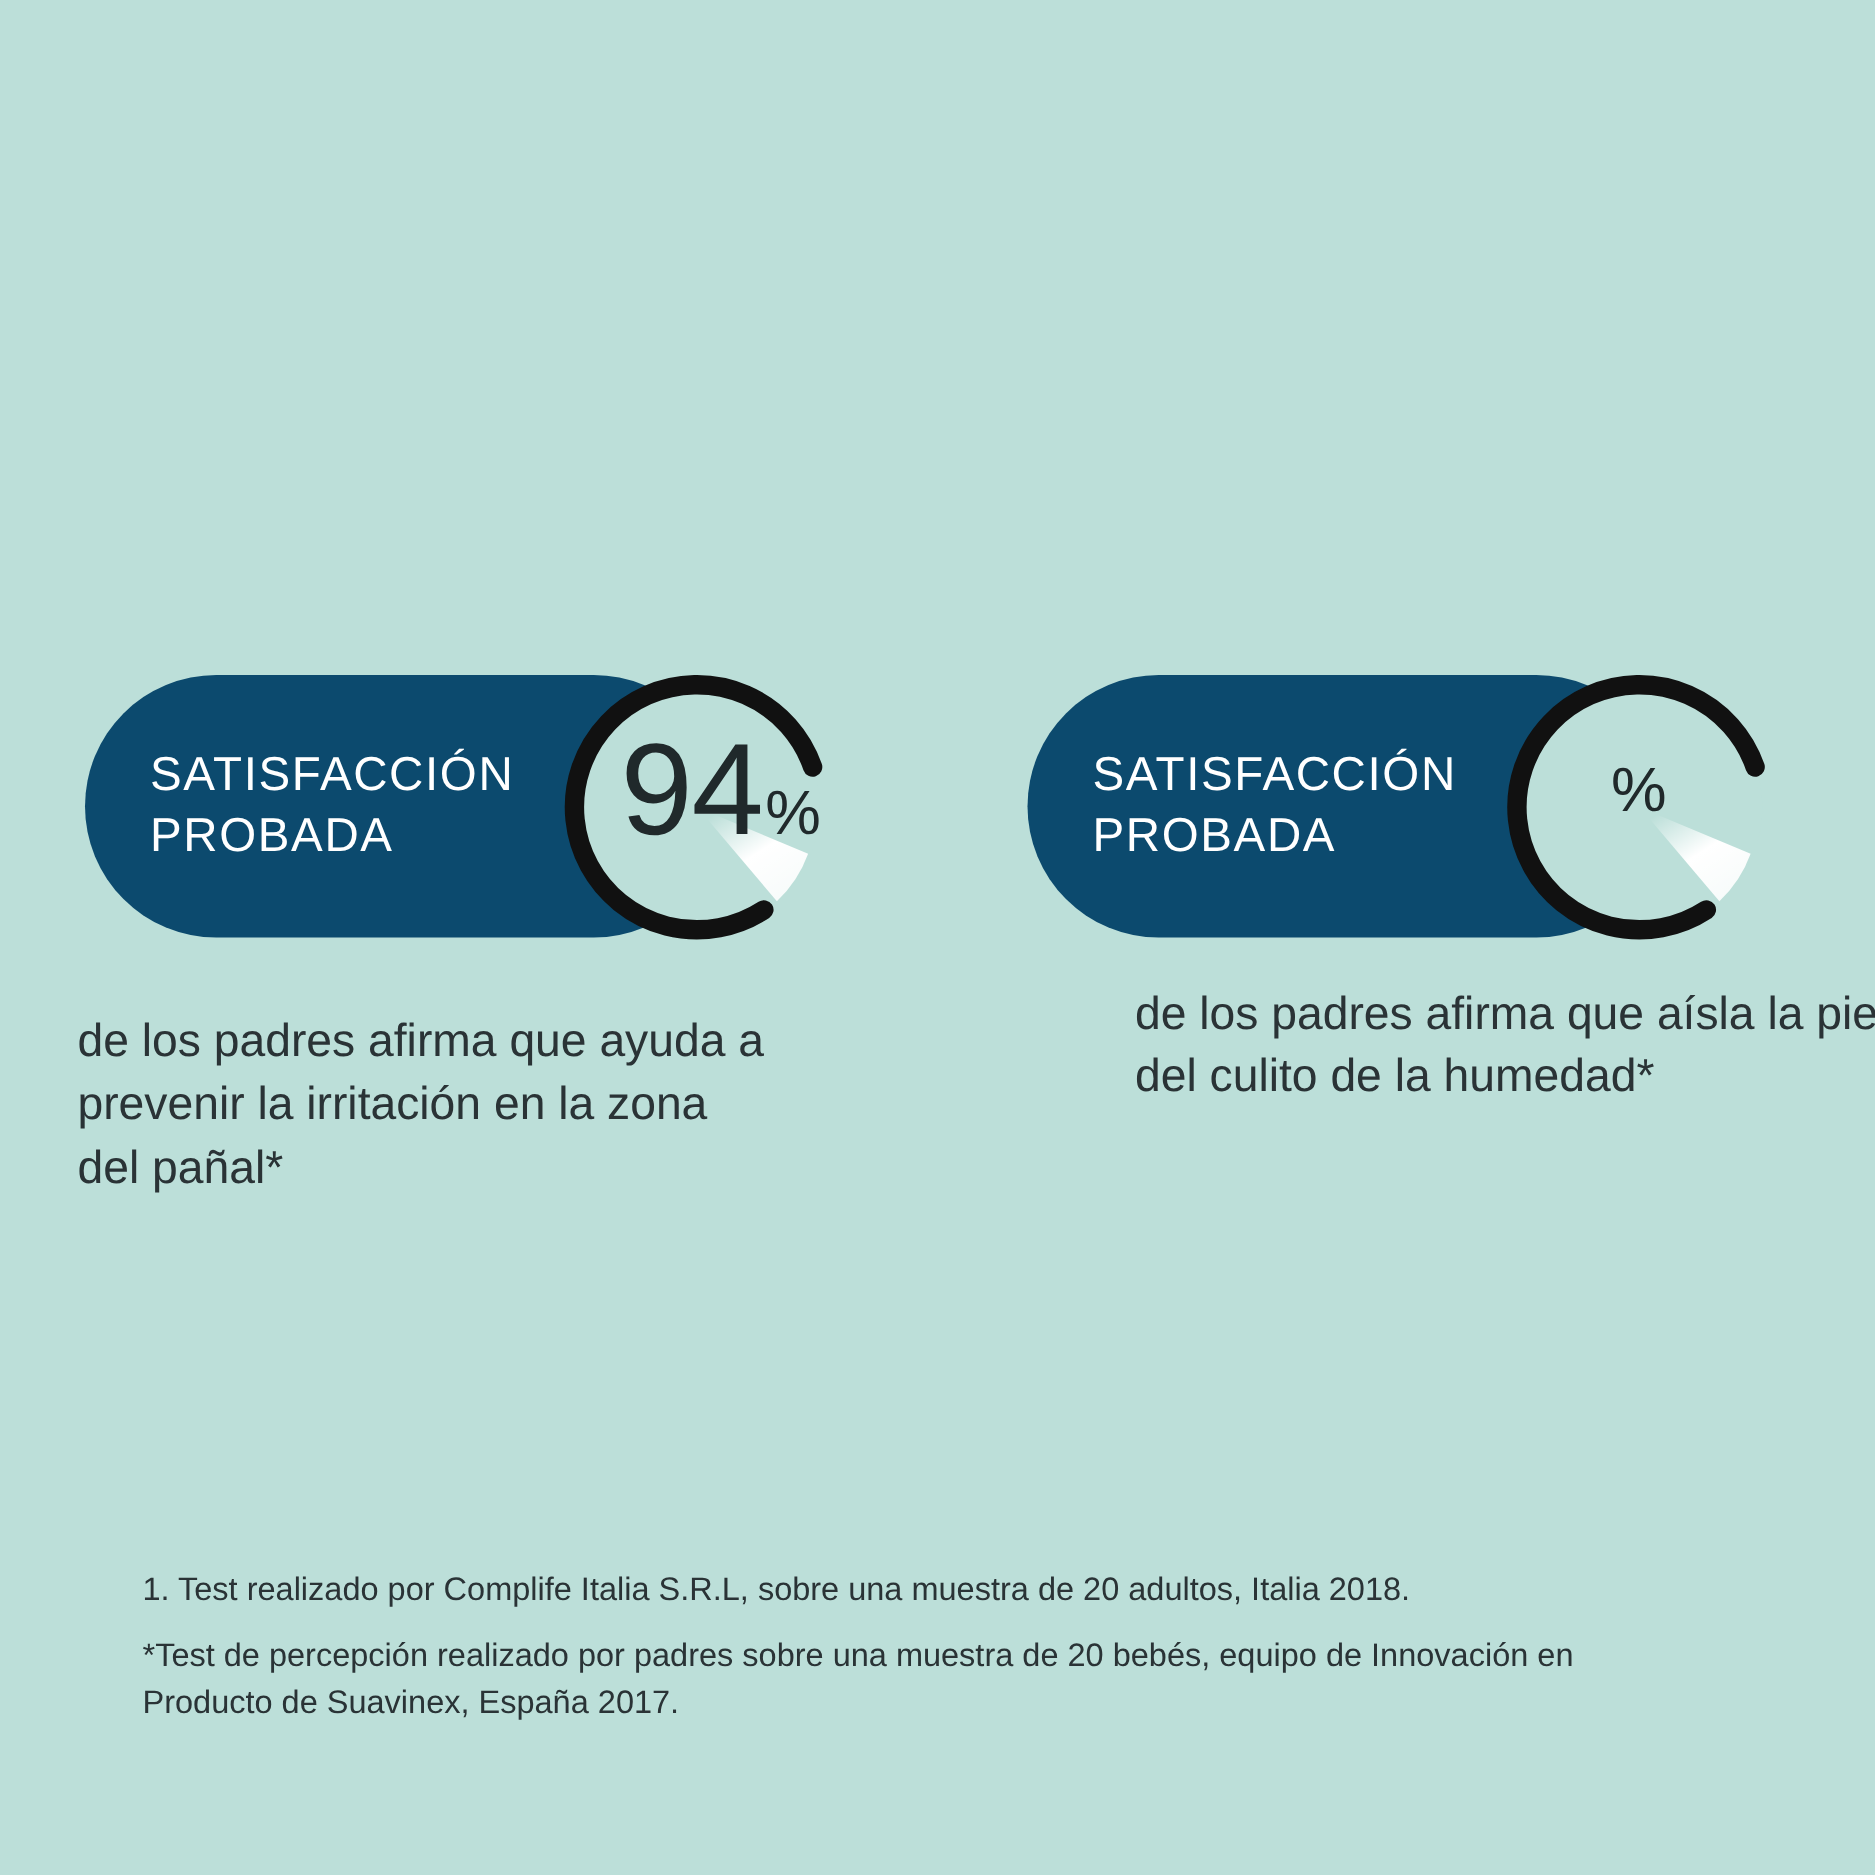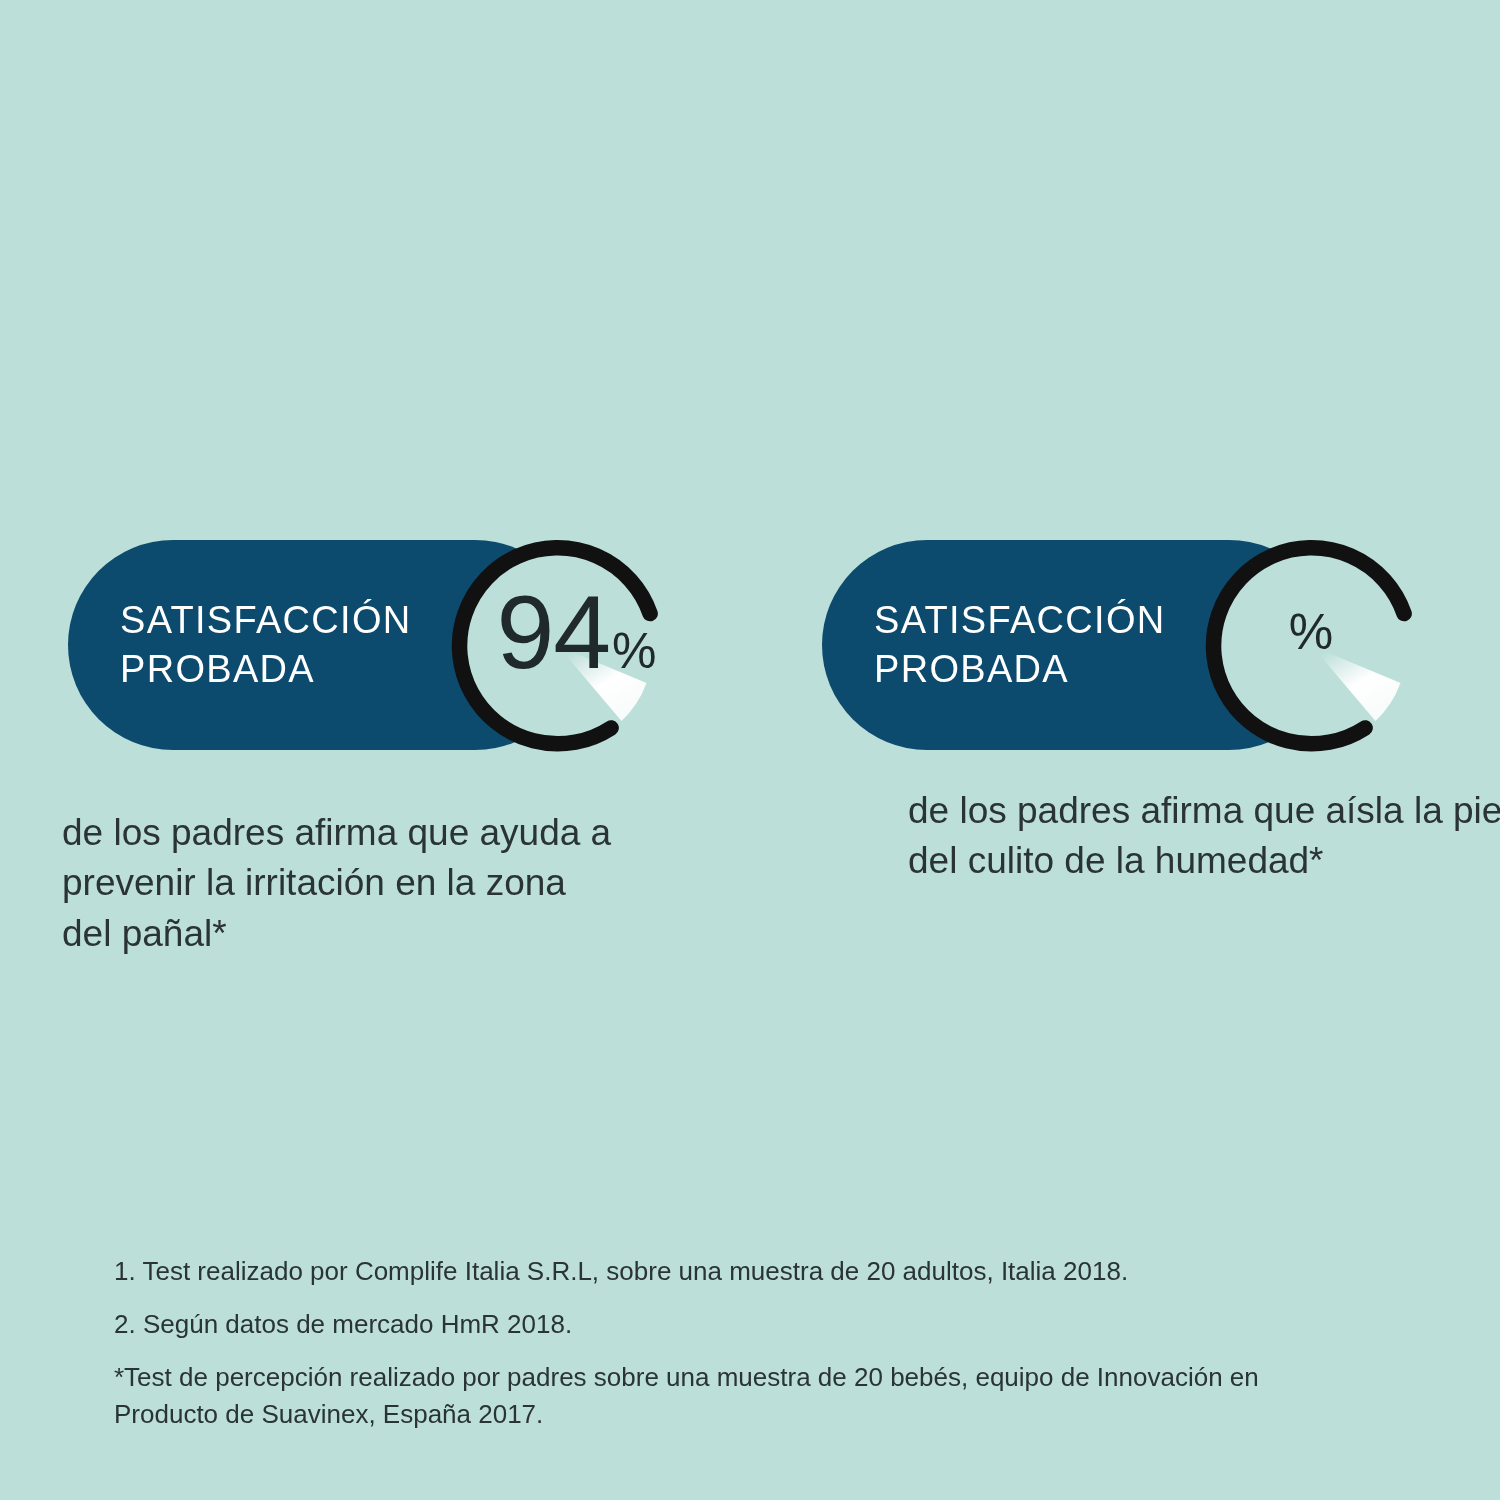--- a/index.html
+++ b/index.html
@@ -190,17 +190,16 @@
           <span class="pct-sym">%</span>
         </div>
       </div>
     </div>
   </div>
 
   <div class="caption" id="caption-1">de los padres afirma que aísla la piel del culito de la humedad*</div>
 
   <div id="footnotes">
     <div class="footnote">1. Test realizado por Complife Italia S.R.L, sobre una muestra de 20 adultos, Italia 2018.</div>
-    <div class="footnote">2. Según datos de mercado HmR 2018.</div>
     <div class="footnote">*Test de percepción realizado por padres sobre una muestra de 20 bebés, equipo de Innovación en Producto de Suavinex, España 2017.</div>
   </div>
 
 </div>
 
 </body></html>

